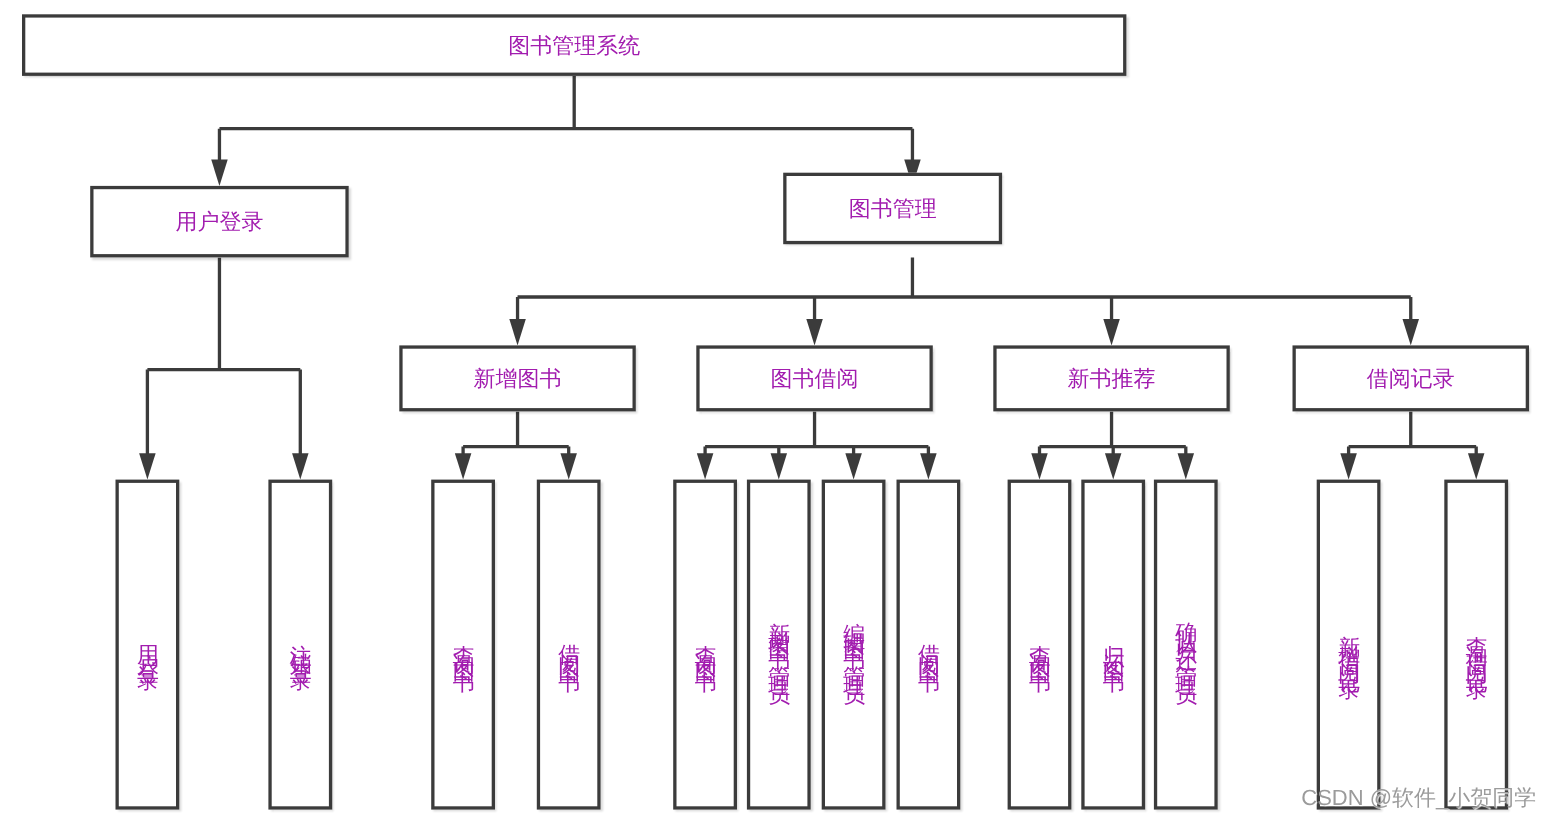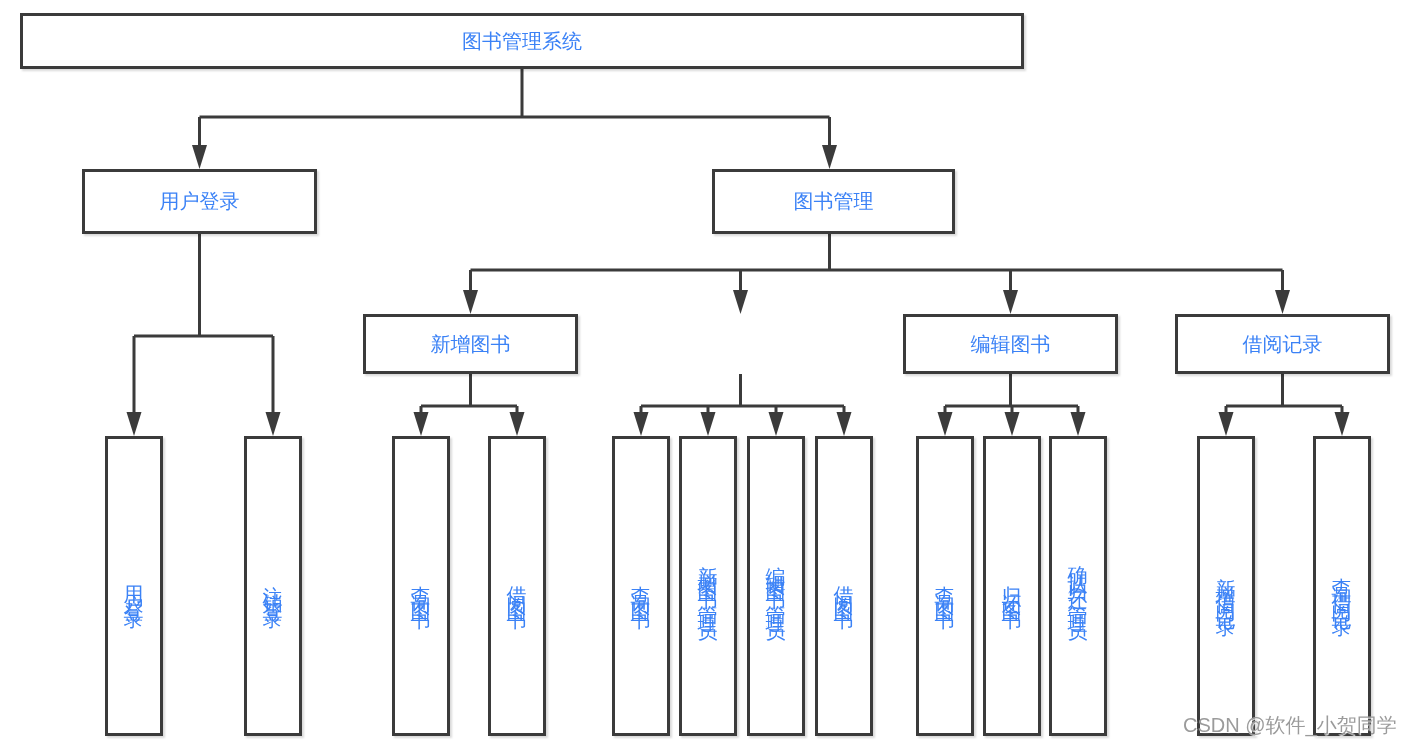--- a/index.html
+++ b/index.html
@@ -8,27 +8,27 @@
     width:1405px; height:747px;
     background:#ffffff;
     font-family:"Liberation Sans","DejaVu Sans",sans-serif;
     overflow:hidden;
   }
   #wires { position:absolute; left:0; top:0; z-index:1; }
   .node {
     position:absolute; box-sizing:border-box;
     background:#ffffff; border:3px solid #3b3b3b;
     display:flex; align-items:center; justify-content:center;
-    font-size:20px; color:#3b82f6;
+    font-size:20px; color:#a21caf;
     box-shadow:2px 2px 2px rgba(0,0,0,0.15);
     z-index:2; text-align:center;
   }
   .root  { left:20px;  top:13px;  width:1004px; height:56px; }
   .l2a   { left:82px;  top:169px; width:235px;  height:65px; }
-  .l2b   { left:712px; top:169px; width:243px;  height:65px; }
+  .l2b   { left:712px; top:157px; width:199px;  height:65px; }
   .l3    { top:314px; width:215px; height:60px; }
   .l3a { left:363px; } .l3b { left:633px; } .l3c { left:903px; } .l3d { left:1175px; }
   .leaf  { top:436px; width:58px; height:300px; }
   .leaf span {
     writing-mode:vertical-rl; text-orientation:mixed;
     letter-spacing:8px; line-height:1; font-size:20px;
   }
   .p1 { left:105px; } .p2 { left:244px; }
   .p3 { left:392px; } .p4 { left:488px; }
   .p5 { left:612px; } .p6 { left:679px; } .p7 { left:747px; } .p8 { left:815px; }
@@ -85,22 +85,25 @@
   <div class="node l2a">
     <span>用户登录</span>
   </div>
   <div class="node l2b">
     <span>图书管理</span>
   </div>
 
   <div class="node l3 l3a">
     <span>新增图书</span>
   </div>
+  <div class="node l3 l3b">
+    <span>图书借阅</span>
+  </div>
   <div class="node l3 l3c">
-    <span>编辑图书</span>
+    <span>新书推荐</span>
   </div>
   <div class="node l3 l3d">
     <span>借阅记录</span>
   </div>
 
   <div class="node leaf p1">
     <span>用户登录</span>
   </div>
   <div class="node leaf p2">
     <span>注销登录</span>

